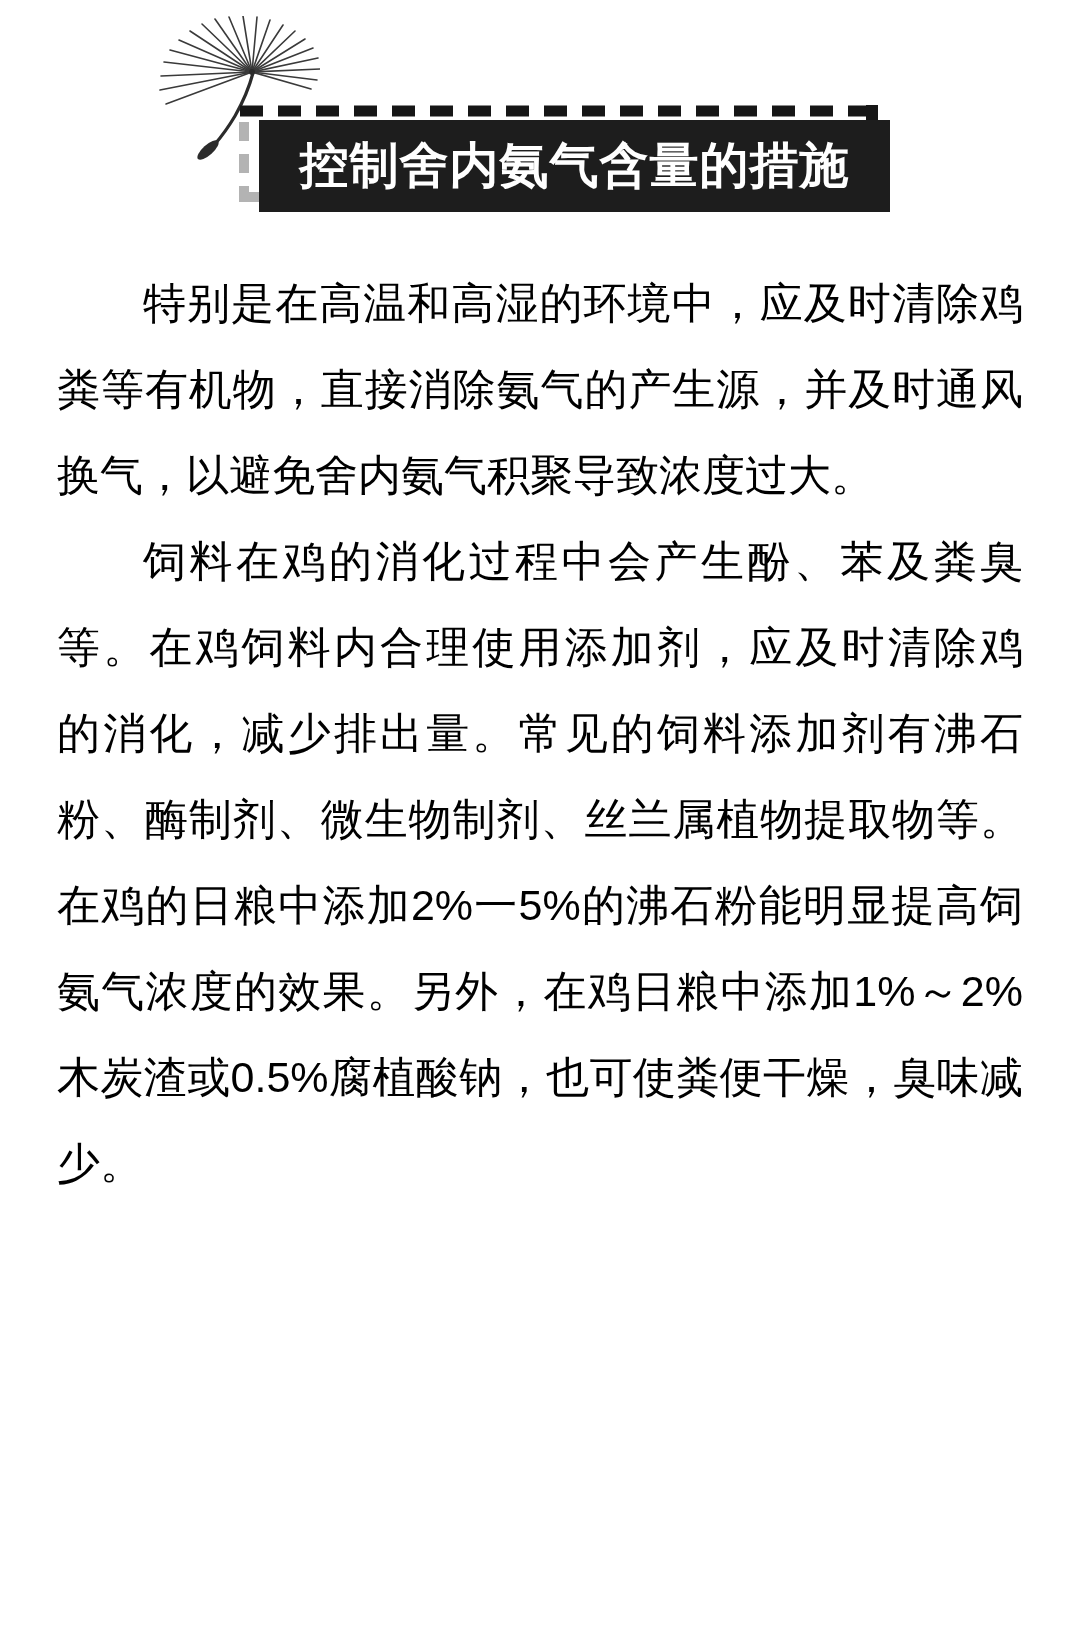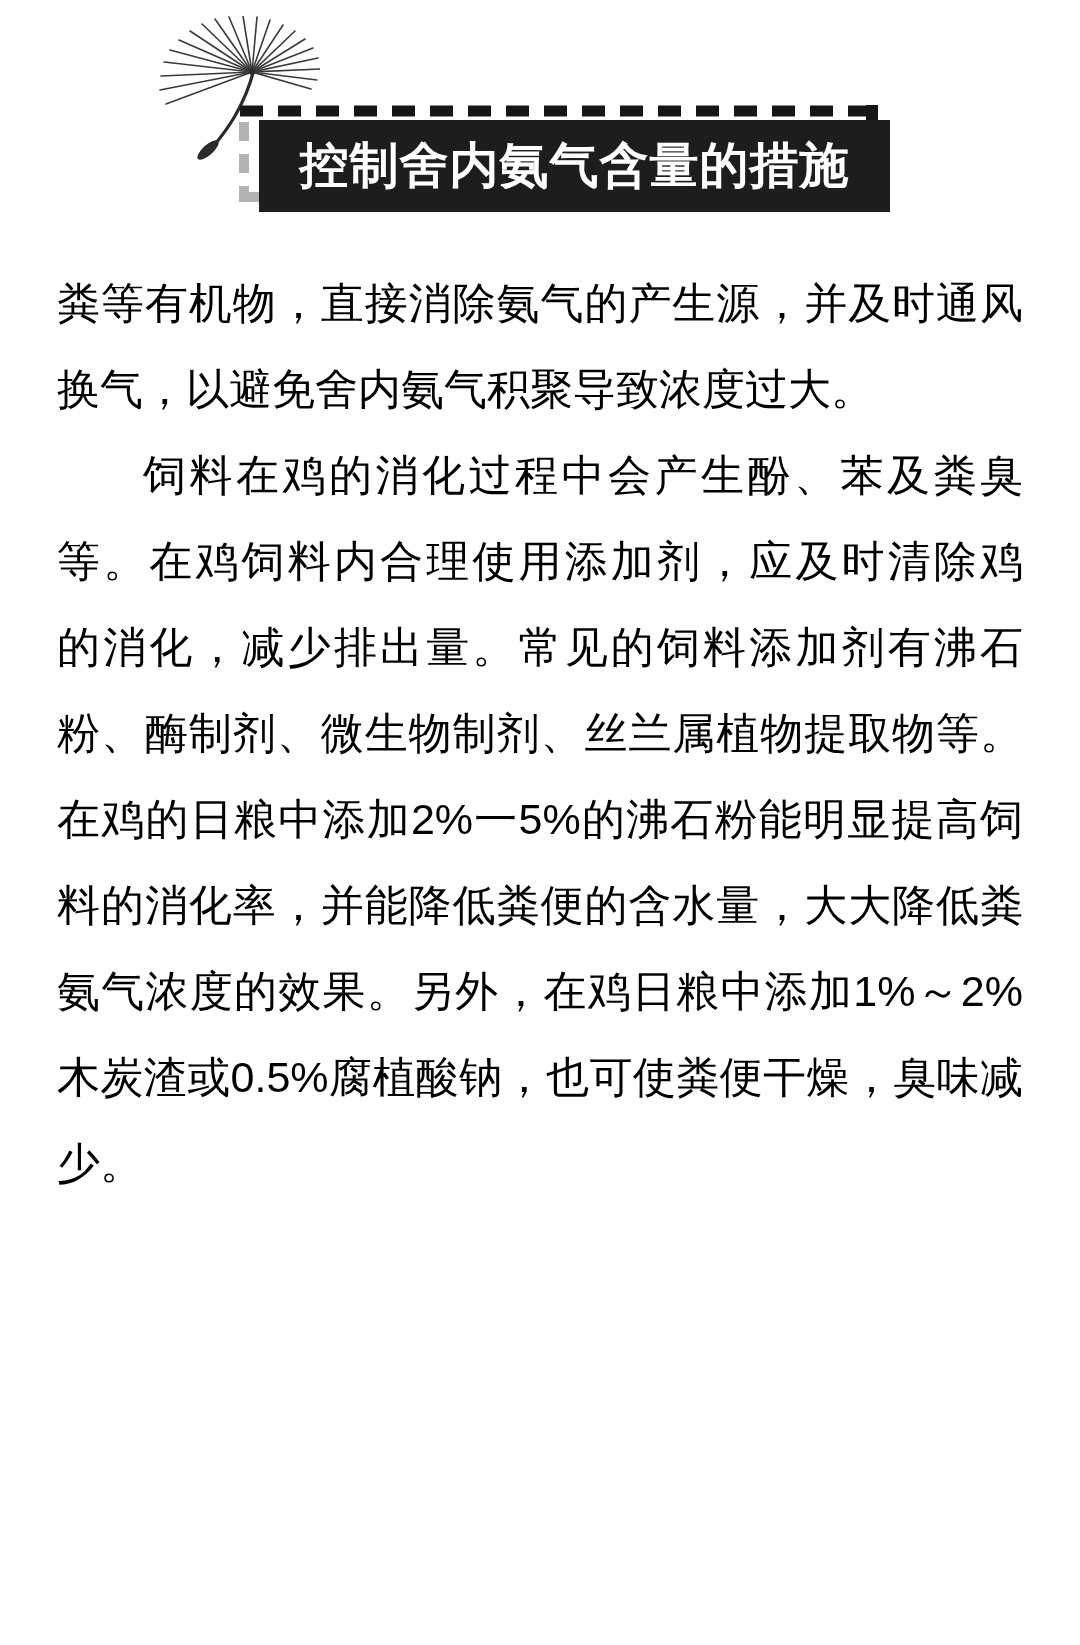--- a/index.html
+++ b/index.html
@@ -106,26 +106,26 @@
     <rect x="866" y="105" width="12" height="21" fill="#161616"></rect>
     <line x1="244" y1="122" x2="244" y2="196" stroke="#b3b3b3" stroke-width="10" stroke-dasharray="19 13"></line>
     <rect x="239" y="192" width="20" height="10" fill="#b3b3b3"></rect>
   </svg>
 
   <div class="title-box">
     <span class="title-text">控制舍内氨气含量的措施</span>
   </div>
 
   <div class="article">
+      <div class="line indent">特别是在高温和高湿的环境中，应及时清除鸡</div>
       <div class="line">粪等有机物，直接消除氨气的产生源，并及时通风</div>
       <div class="line last">换气，以避免舍内氨气积聚导致浓度过大。</div>
       <div class="line indent">饲料在鸡的消化过程中会产生酚、苯及粪臭</div>
       <div class="line">等。在鸡饲料内合理使用添加剂，应及时清除鸡</div>
       <div class="line">的消化，减少排出量。常见的饲料添加剂有沸石</div>
       <div class="line">粉、酶制剂、微生物制剂、丝兰属植物提取物等。</div>
       <div class="line">在鸡的日粮中添加2%一5%的沸石粉能明显提高饲</div>
-      <div class="line">料的消化率，并能降低粪便的含水量，大大降低粪</div>
       <div class="line">氨气浓度的效果。另外，在鸡日粮中添加1%～2%</div>
       <div class="line">木炭渣或0.5%腐植酸钠，也可使粪便干燥，臭味减</div>
       <div class="line last">少。</div>
     </div>
 
 </div>
 
 </body></html>

